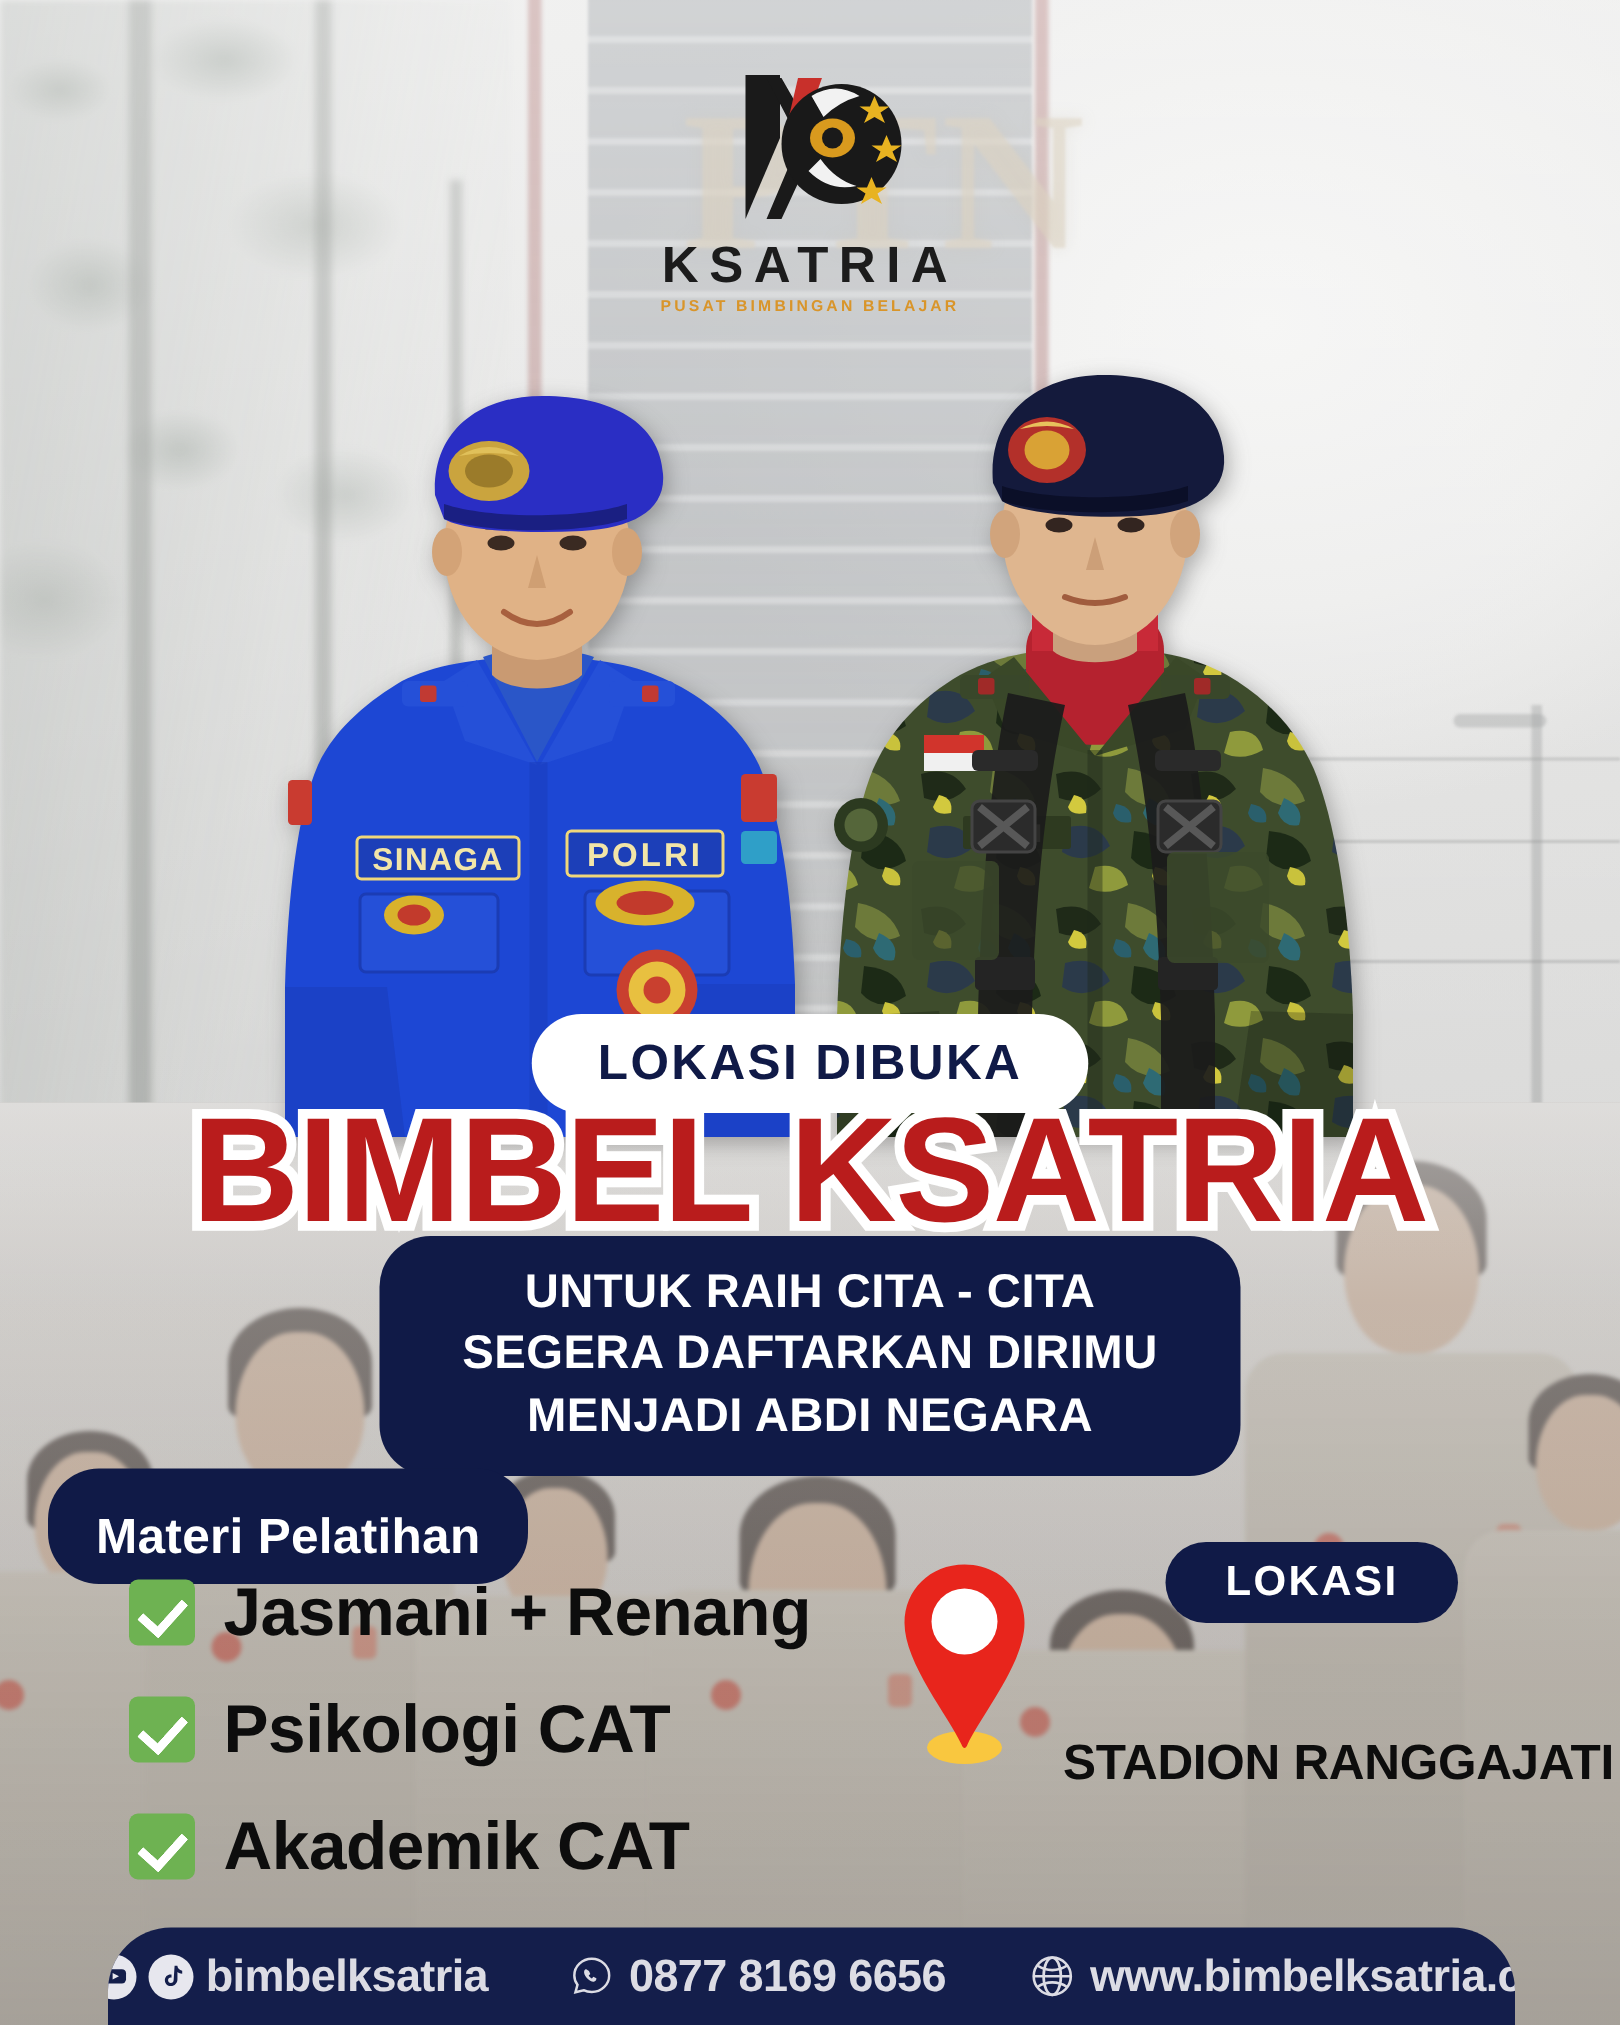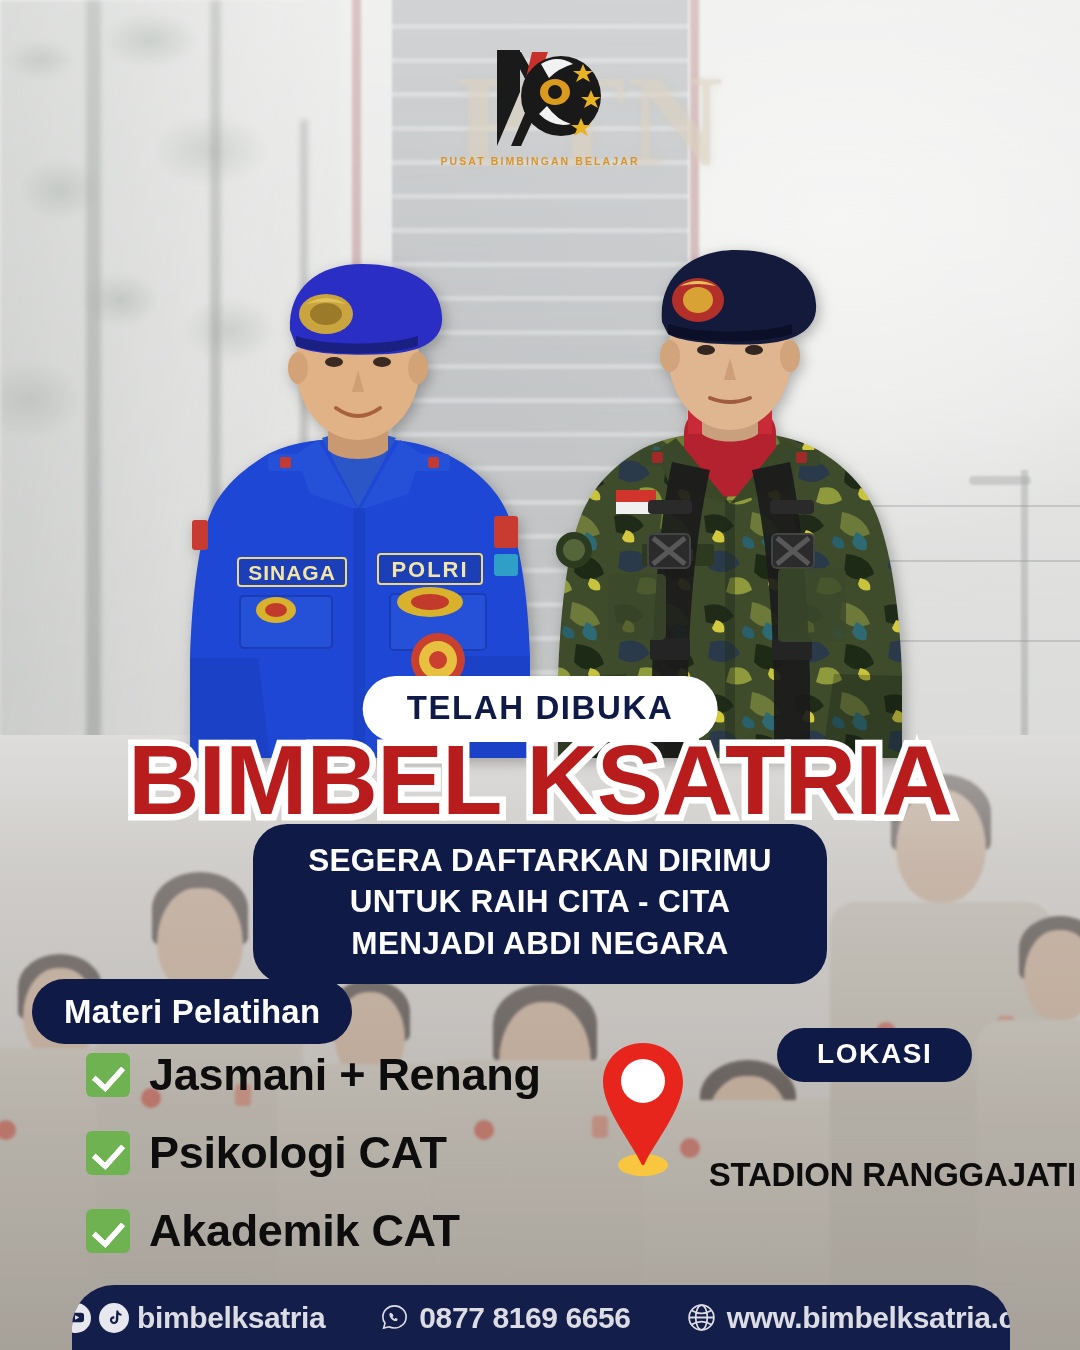--- a/index.html
+++ b/index.html
@@ -257,21 +257,21 @@
     white-space: nowrap;
   }
 
   .pill-materi {
     position: absolute;
     left: 32px;
     top: 979px;
     z-index: 8;
     background: #101a47;
     border-radius: 34px;
-    padding: 14px 32px 13px;
+    padding: 26px 32px 13px;
     color: #ffffff;
     font-size: 33px;
     font-weight: 700;
     letter-spacing: .2px;
   }
 
   .materi-list {
     position: absolute;
     left: 70px;
     top: 1036px;
@@ -482,20 +482,21 @@
       <ellipse cx="80" cy="50" rx="15" ry="13" fill="#d99a1e"></ellipse>
       <ellipse cx="80" cy="50" rx="7" ry="7" fill="#1a1a1a"></ellipse>
 
       <path d="M66 22 Q82 12 98 22 Q84 26 74 36 Z" fill="#f2f2f2"></path>
       <path d="M64 72 Q78 86 96 82 Q82 78 72 64 Z" fill="#f2f2f2"></path>
 
       <polygon points="108,22 111,29 118,29 112,33 115,40 108,36 101,40 104,33 98,29 105,29" fill="#e8b321"></polygon>
       <polygon points="116,48 119,55 126,55 120,59 123,66 116,62 109,66 112,59 106,55 113,55" fill="#e8b321"></polygon>
       <polygon points="106,76 109,83 116,83 110,87 113,94 106,90 99,94 102,87 96,83 103,83" fill="#e8b321"></polygon>
     </svg>
+    <div class="logo-name">KSATRIA</div>
     <div class="logo-tag">PUSAT BIMBINGAN BELAJAR</div>
   </div>
 
   <div class="person" style="left:150px; top:258px;">
     <svg width="420" height="500" viewBox="0 0 420 500">
 
       <path d="M118 196 C98 208 74 226 62 252 C48 284 42 340 40 400 L40 500 L380 500 L380 398
                C378 336 370 284 356 252 C344 226 318 206 296 196
                C276 186 250 180 208 180 C166 180 138 186 118 196 Z" fill="#1d47d4"></path>
 
@@ -643,27 +644,27 @@
       <path d="M142 84 C138 38 172 12 216 12 C262 12 294 32 296 66 C298 92 274 104 240 106
                C202 108 160 104 148 96 Z" fill="#141a3c"></path>
       <path d="M148 96 C178 106 242 106 272 96 L272 86 C242 96 178 96 148 86 Z" fill="#0b0f28"></path>
 
       <ellipse cx="178" cy="62" rx="26" ry="22" fill="#b3302a"></ellipse>
       <ellipse cx="178" cy="62" rx="15" ry="13" fill="#d9a235"></ellipse>
       <path d="M160 48 Q178 38 196 48 Q178 44 160 48 Z" fill="#e8c15c"></path>
     </svg>
   </div>
 
-  <div class="pill-telah">TELAH DIBUKA</div>
+  <div class="pill-telah">LOKASI DIBUKA</div>
 
   <div class="title-main">BIMBEL KSATRIA</div>
 
   <div class="box-sub">
+    <div>UNTUK RAIH CITA - CITA</div>
     <div>SEGERA DAFTARKAN DIRIMU</div>
-    <div>UNTUK RAIH CITA - CITA</div>
     <div>MENJADI ABDI NEGARA</div>
   </div>
 
   <div class="pill-materi">Materi Pelatihan</div>
   <div class="materi-list">
     <div class="materi-item">
       <span class="check"></span>
       <span class="materi-label">Jasmani + Renang</span>
     </div>
     <div class="materi-item">

